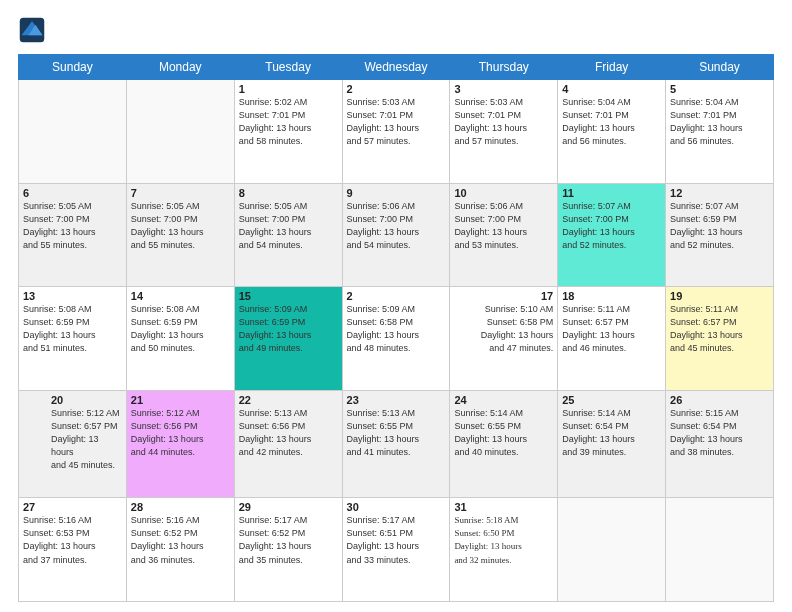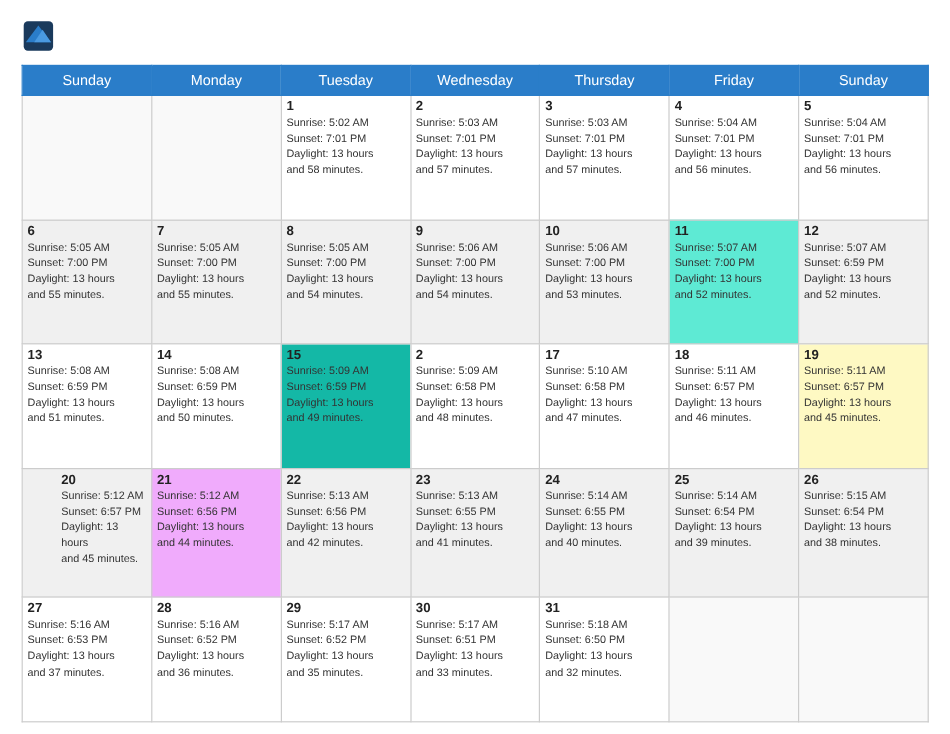--- a/index.html
+++ b/index.html
@@ -251,21 +251,21 @@
 Daylight: 13 hours
 and 49 minutes.</div>
           </td>
           <td style="background: rgb(255, 255, 255);">
             <span class="day-number">2</span>
             <div class="cell-info" style="white-space: pre-line;">Sunrise: 5:09 AM
 Sunset: 6:58 PM
 Daylight: 13 hours
 and 48 minutes.</div>
           </td>
-          <td style="background: rgb(255, 255, 255);">
+          <td style="background: rgb(255, 255, 255); text-align: right;">
             <span class="day-number">17</span>
             <div class="cell-info" style="white-space: pre-line;">Sunrise: 5:10 AM
 Sunset: 6:58 PM
 Daylight: 13 hours
 and 47 minutes.</div>
           </td>
           <td style="background: rgb(255, 255, 255);">
             <span class="day-number">18</span>
             <div class="cell-info" style="white-space: pre-line;">Sunrise: 5:11 AM
 Sunset: 6:57 PM
@@ -355,21 +355,21 @@
           </td>
           <td style="background: rgb(255, 255, 255);">
             <span class="day-number">30</span>
             <div class="cell-info" style="white-space: pre-line;">Sunrise: 5:17 AM
 Sunset: 6:51 PM
 Daylight: 13 hours
 and 33 minutes.</div>
           </td>
           <td style="background: rgb(255, 255, 255);">
             <span class="day-number">31</span>
-            <div class="cell-info" style="white-space: pre-line;">Sunrise: 5:18 AM
+            <div class="cell-info" style="white-space: pre-line; font-family: Liberation Serif, serif;">Sunrise: 5:18 AM
 Sunset: 6:50 PM
 Daylight: 13 hours
 and 32 minutes.</div>
           </td>
           <td class="empty-cell" style="background: rgb(249, 249, 249);"></td>
           <td class="empty-cell" style="background: rgb(249, 249, 249);"></td>
         </tr>
       </tbody>
   </table>
 </div>

